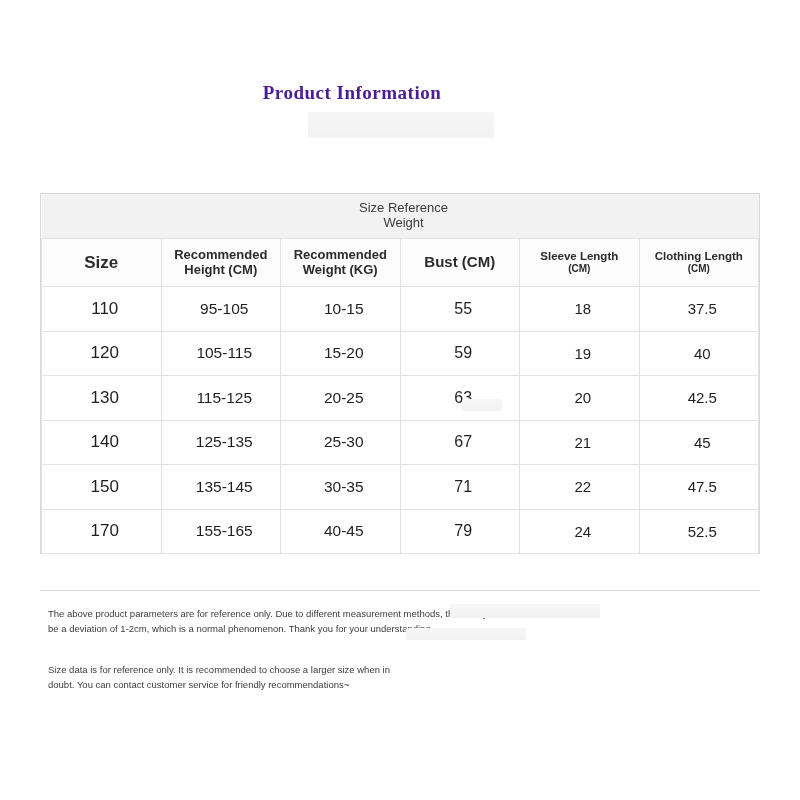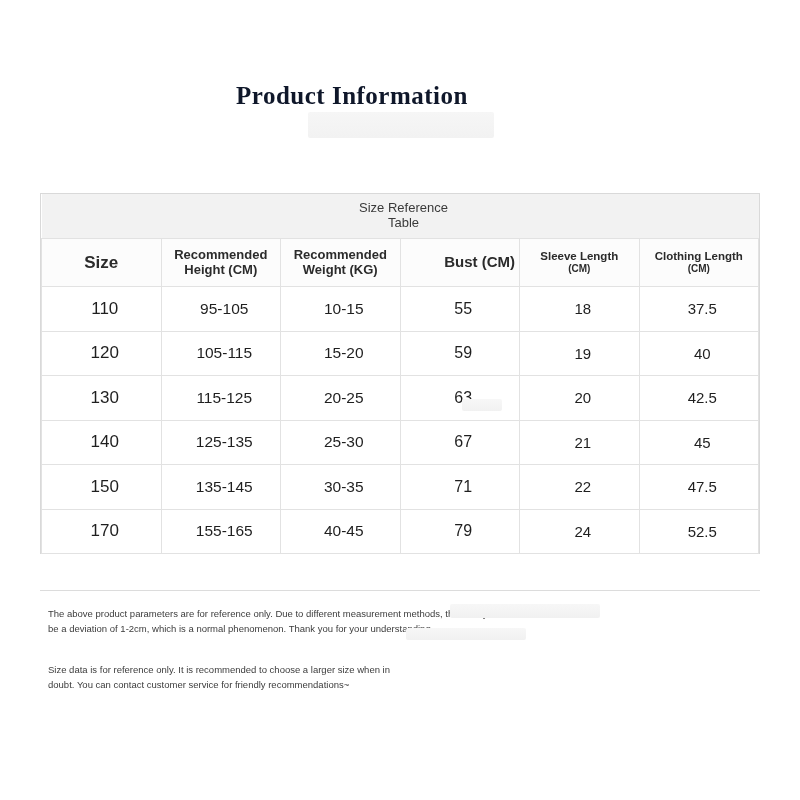--- a/index.html
+++ b/index.html
@@ -21,23 +21,23 @@
     box-sizing: border-box;
   }
   .page-title {
     position: absolute;
     top: 82px;
     left: 0;
     width: 704px;
     text-align: center;
     font-family: "Liberation Serif", serif;
     font-weight: bold;
-    font-size: 25px;
+    font-size: 19px;
     letter-spacing: 0.5px;
-    color: #0f172a;
+    color: #4c1d95;
   }
   .subtitle-ghost {
     position: absolute;
     top: 112px;
     left: 308px;
     width: 186px;
     height: 26px;
     background: linear-gradient(180deg, #f6f6f6 0%, #f2f2f2 100%);
     border-radius: 2px;
   }
@@ -91,21 +91,20 @@
   .hdr-main {
     font-size: 13px;
     line-height: 1.12;
     display: block;
   }
   .hdr-size {
     font-size: 17px;
   }
   .hdr-bust {
     font-size: 15px;
-    text-align: right;
   }
   .hdr-small {
     font-size: 11.5px;
     display: block;
     line-height: 1.15;
   }
   .hdr-unit {
     font-size: 10px;
     display: block;
     font-weight: bold;
@@ -167,21 +166,21 @@
   <div class="page-title">Product Information</div>
   <div class="subtitle-ghost"></div>
 
   <div class="table-wrap">
     <table class="size-table">
       <tbody>
         <tr class="caption-row">
           <td colspan="6">
             <span class="caption-inner">
               <span class="caption-line1">Size Reference</span>
-              <span class="caption-line2">Table</span>
+              <span class="caption-line2">Weight</span>
             </span>
             <span class="ghost-bar ghost-c"></span>
           </td>
         </tr>
 
         <tr class="header-row">
           <td style="width:84px;">
             <span class="hdr-main hdr-size">Size</span>
           </td>
           <td style="width:155px;">

